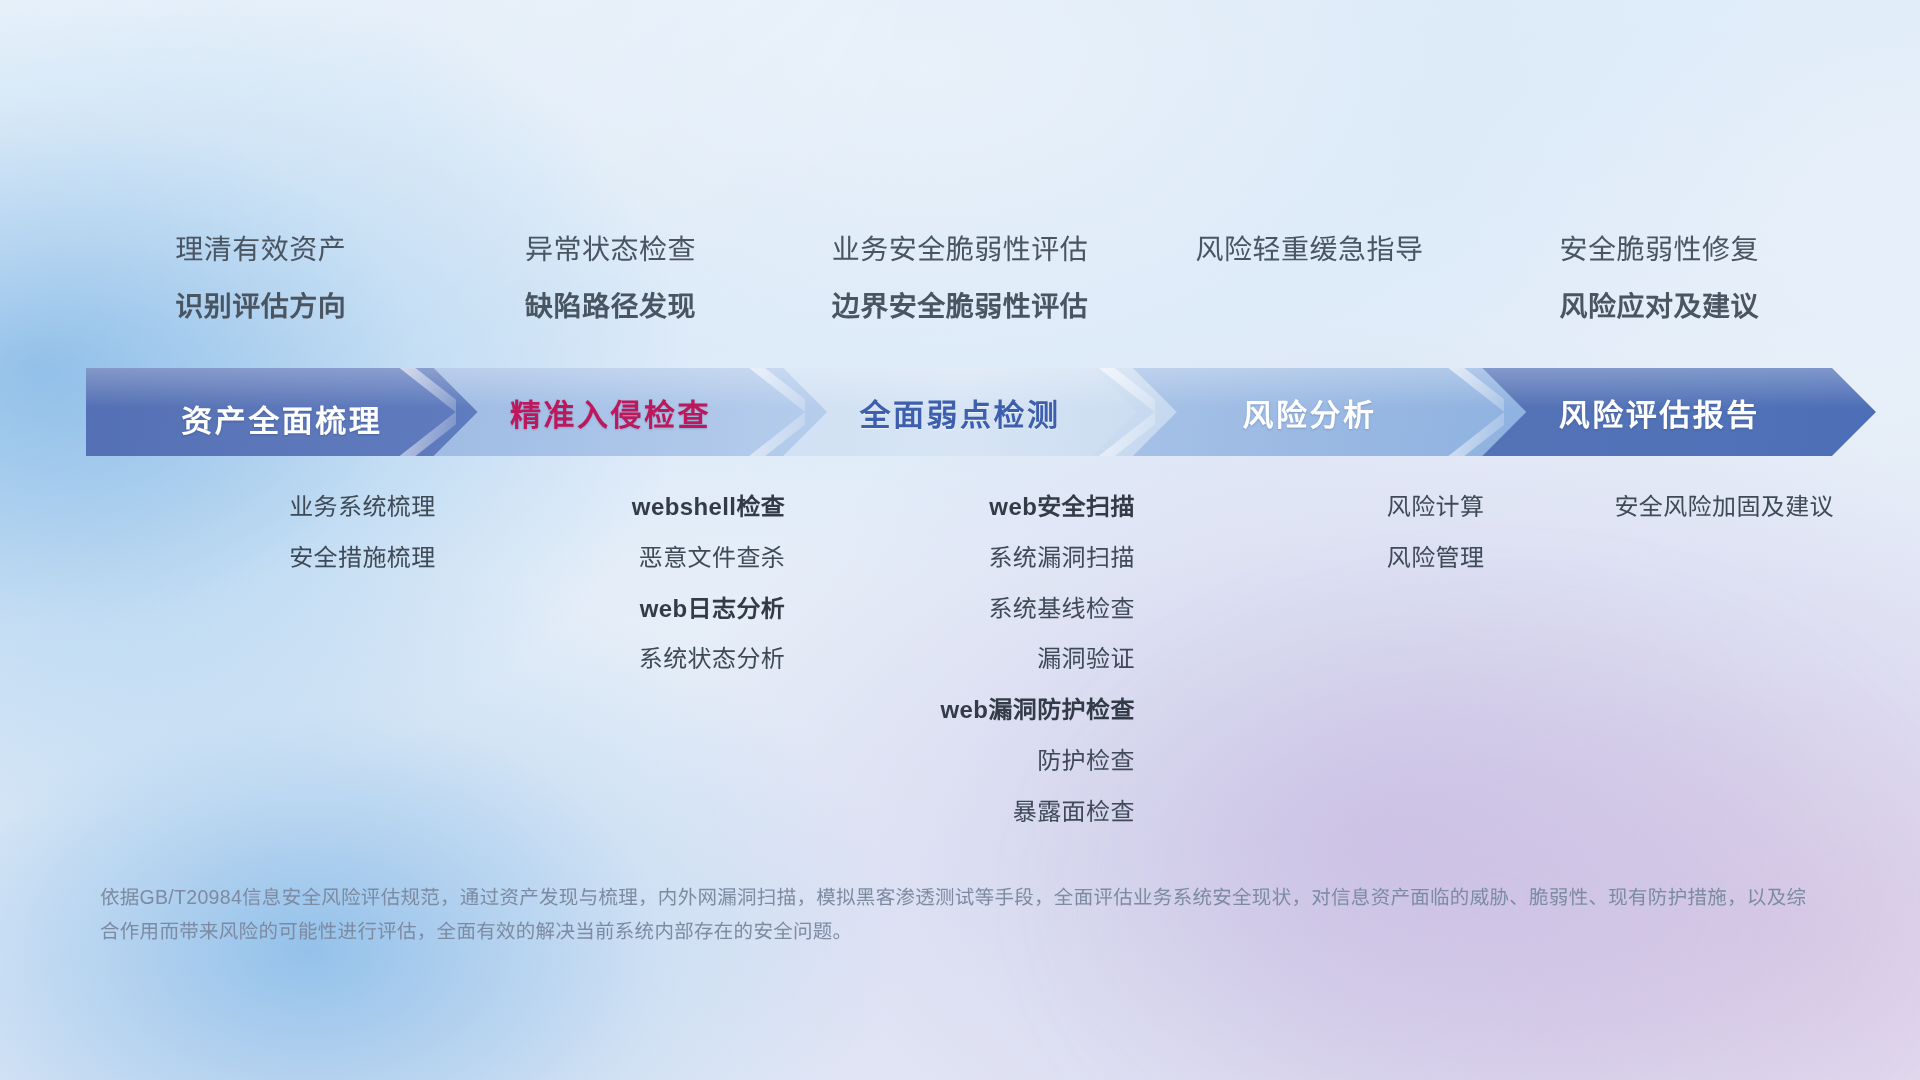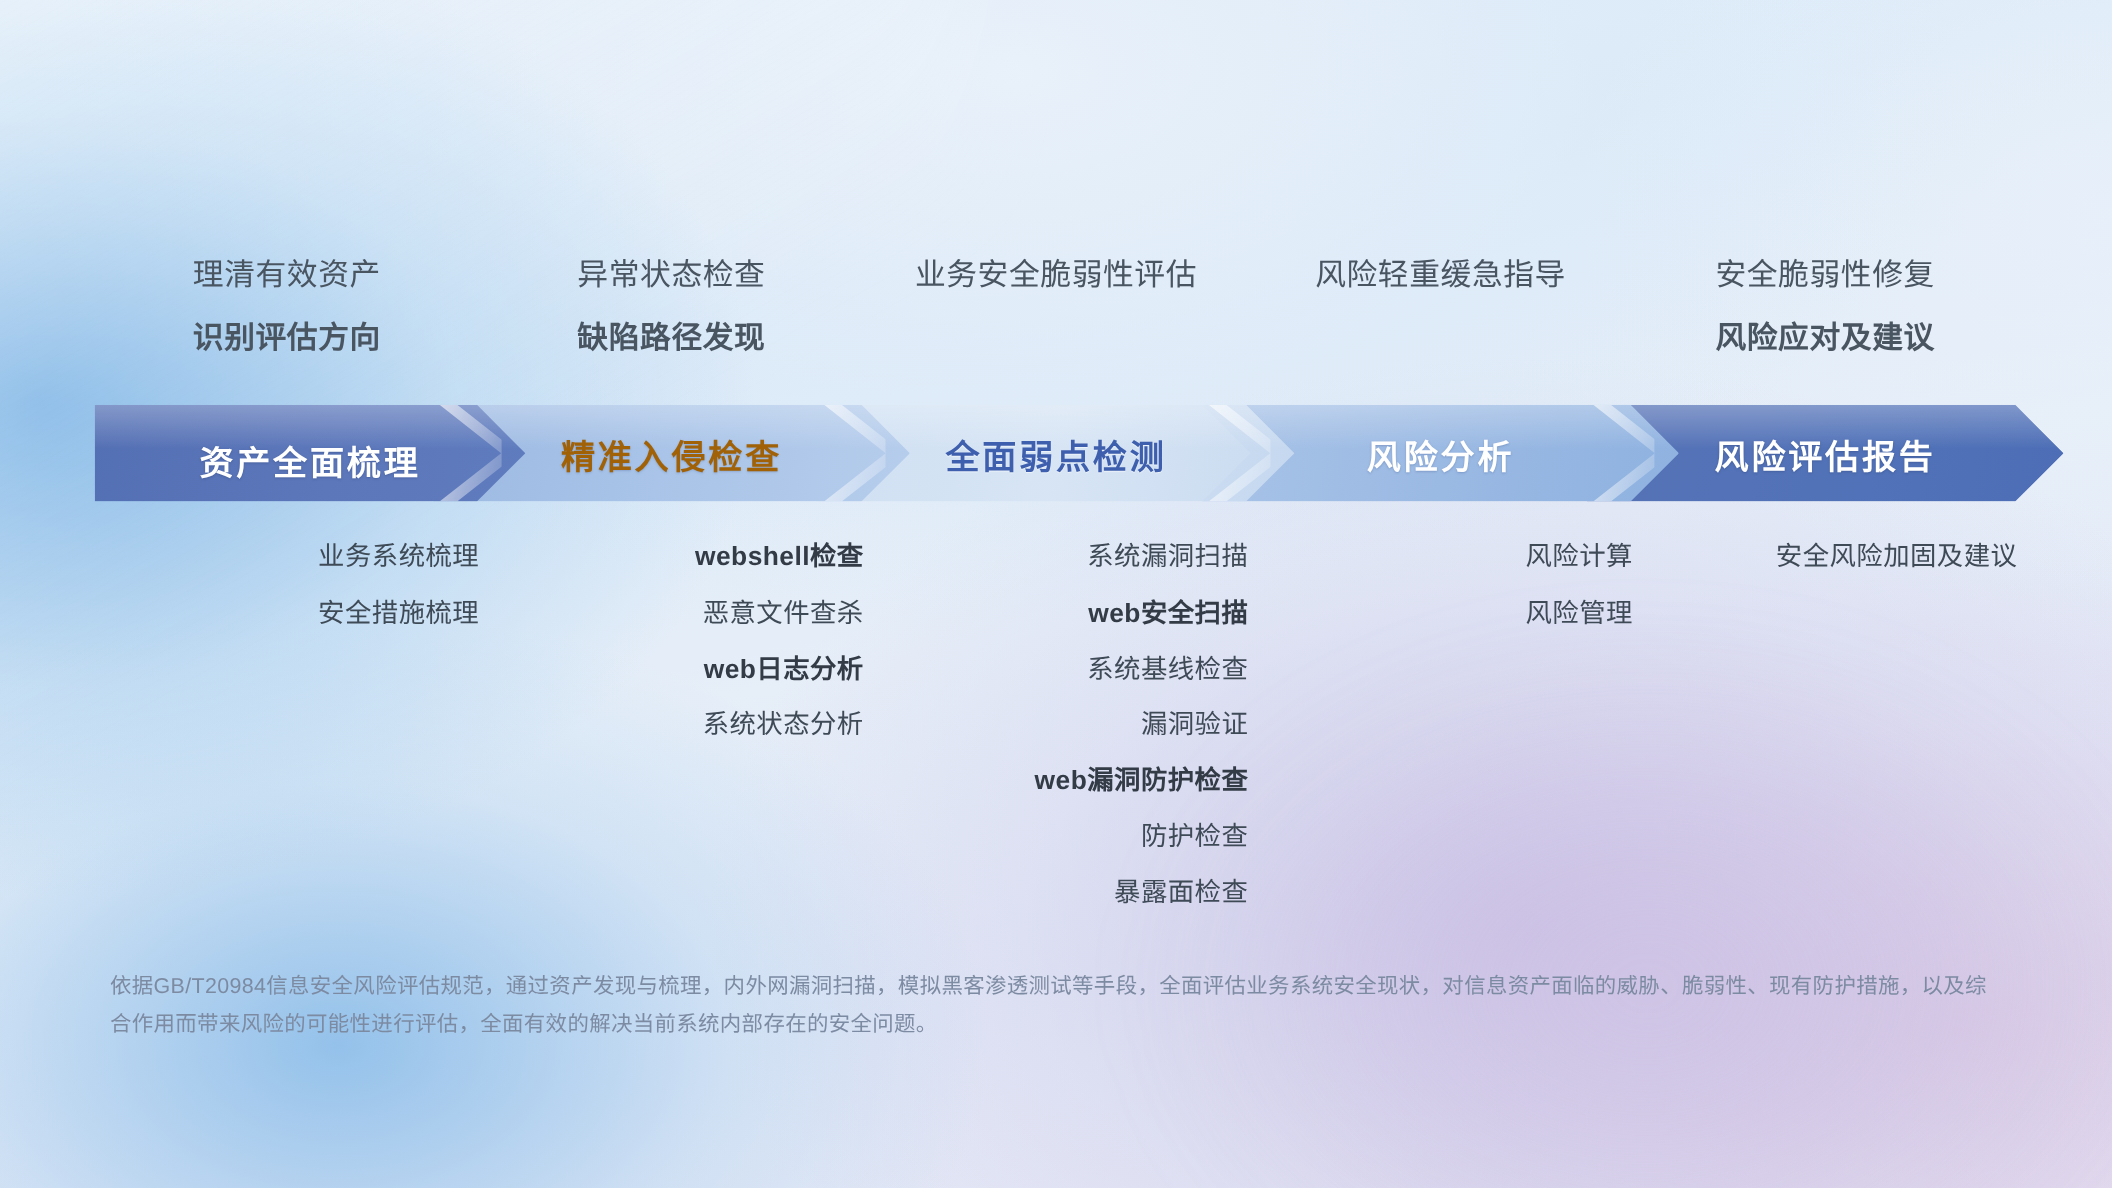--- a/index.html
+++ b/index.html
@@ -84,21 +84,21 @@
     position:relative; z-index:3;
     font-size:31px; font-weight:700; letter-spacing:2.5px;
     white-space:nowrap;
   }
 
   
   .s1 .plate { background:linear-gradient(100deg,#5470b4 0%,#5c77ba 55%,#5f7cbe 100%); }
   .s1 .label { color:#ffffff; text-shadow:0 1px 2px rgba(40,60,110,.35);margin-top:13px; }
 
   .s2 .plate { background:linear-gradient(100deg,#9cb9e2 0%,#a9c4e8 48%,#b6cdec 100%); }
-  .s2 .label { color:#a16207; text-shadow:0 1px 2px rgba(60,85,140,.28); }
+  .s2 .label { color:#be185d; text-shadow:0 1px 2px rgba(60,85,140,.28); }
 
   .s3 .plate { background:linear-gradient(100deg,rgba(206,223,242,.92) 0%,rgba(214,228,244,.92) 50%,rgba(200,218,240,.92) 100%); }
   .s3 .label { color:#3e5fae; text-shadow:0 1px 1px rgba(255,255,255,.6); }
 
   .s4 .plate { background:linear-gradient(100deg,#a8c3e7 0%,#9ab9e3 52%,#8fb2e0 100%); }
   .s4 .label { color:#ffffff; text-shadow:0 1px 2px rgba(55,80,135,.3); }
 
   .s5 .plate { background:linear-gradient(100deg,#5672b6 0%,#5172b8 60%,#4d6eb6 100%); }
   .s5 .label { color:#ffffff; text-shadow:0 1px 2px rgba(40,60,110,.35); }
 
@@ -154,20 +154,21 @@
       <div class="col">
         <div class="note-line">理清有效资产</div>
         <div class="note-line">识别评估方向</div>
       </div>
       <div class="col">
         <div class="note-line">异常状态检查</div>
         <div class="note-line">缺陷路径发现</div>
       </div>
       <div class="col">
         <div class="note-line">业务安全脆弱性评估</div>
+        <div class="note-line">边界安全脆弱性评估</div>
       </div>
       <div class="col">
         <div class="note-line">风险轻重缓急指导</div>
       </div>
       <div class="col">
         <div class="note-line">安全脆弱性修复</div>
         <div class="note-line">风险应对及建议</div>
       </div>
     </div>
 
@@ -205,22 +206,22 @@
         <div class="item">业务系统梳理</div>
         <div class="item">安全措施梳理</div>
       </div>
       <div class="col">
         <div class="item strong">webshell检查</div>
         <div class="item">恶意文件查杀</div>
         <div class="item strong">web日志分析</div>
         <div class="item">系统状态分析</div>
       </div>
       <div class="col">
+        <div class="item strong">web安全扫描</div>
         <div class="item">系统漏洞扫描</div>
-        <div class="item strong">web安全扫描</div>
         <div class="item">系统基线检查</div>
         <div class="item">漏洞验证</div>
         <div class="item strong">web漏洞防护检查</div>
         <div class="item">防护检查</div>
         <div class="item">暴露面检查</div>
       </div>
       <div class="col">
         <div class="item">风险计算</div>
         <div class="item">风险管理</div>
       </div>

